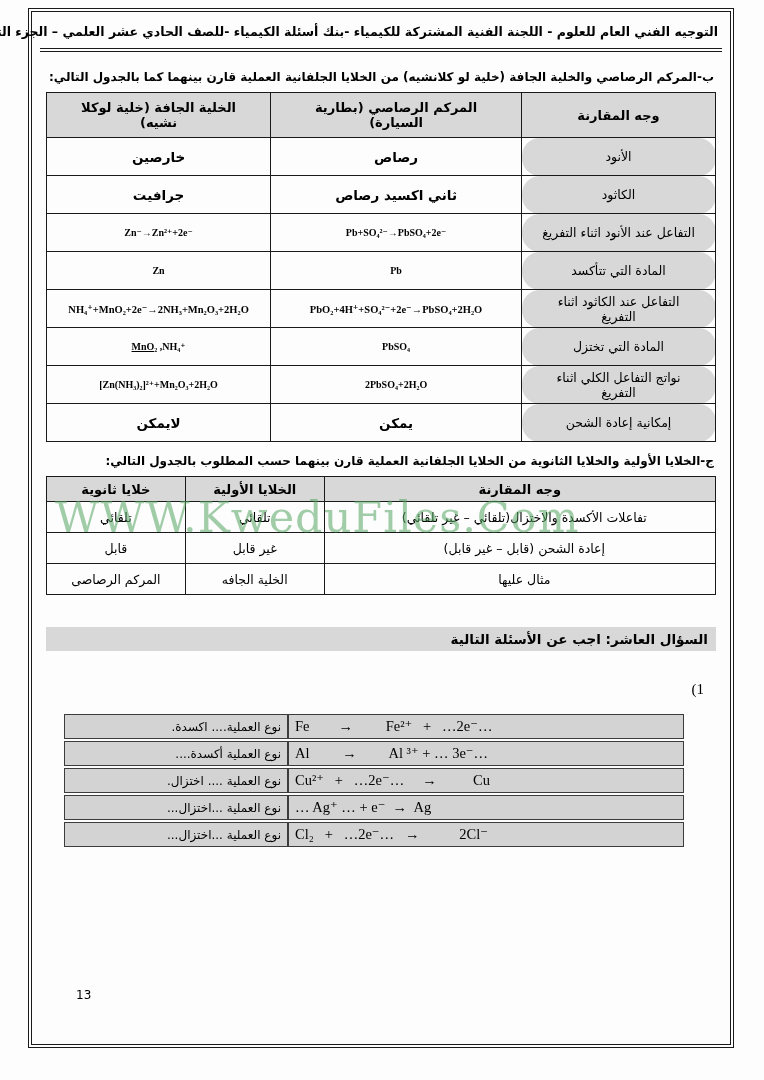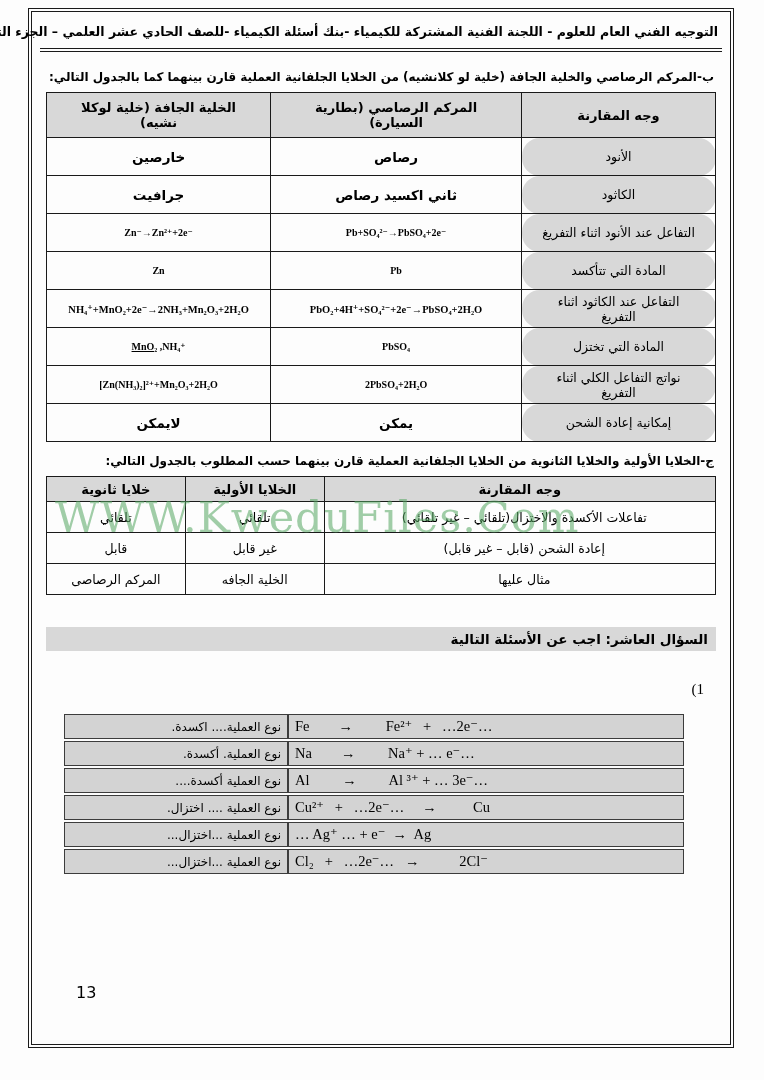--- a/index.html
+++ b/index.html
@@ -77,21 +77,21 @@
   }
 
   .watermark {
     position:absolute; top:492px; left:55px;
     font-family:"DejaVu Serif", serif;
     font-size:43px; letter-spacing:1px;
     color:rgba(84,165,96,0.55);
     pointer-events:none; white-space:nowrap;
   }
   .pagenum {
-    position:absolute; left:44px; bottom:42px; font-size:16px;
+    position:absolute; left:44px; bottom:42px; font-size:12px;
   }
 </style>
 </head>
 <body>
 
 <div class="frame">
 
   <div class="header-wrap">
     <div class="header-title">التوجيه الفني العام للعلوم - اللجنة الفنية المشتركة للكيمياء -بنك أسئلة الكيمياء -للصف الحادي عشر العلمي – الجزء الثاني-2017-2018</div>
   </div>
@@ -191,24 +191,20 @@
 
     <div class="qnum">(1</div>
 
     <table class="t3">
       <tbody>
           <tr>
         <td class="lbl">نوع العملية.... اكسدة.</td>
         <td class="eqc">Fe        →         Fe²⁺   +   …2e⁻…</td>
       </tr>
       <tr>
-        <td class="lbl">نوع العملية. أكسدة.</td>
-        <td class="eqc">Na        →         Na⁺ + … e⁻…</td>
-      </tr>
-      <tr>
         <td class="lbl">نوع العملية أكسدة....</td>
         <td class="eqc">Al         →         Al ³⁺ + … 3e⁻…</td>
       </tr>
       <tr>
         <td class="lbl">نوع العملية .... اختزال.</td>
         <td class="eqc">Cu²⁺   +   …2e⁻…     →          Cu</td>
       </tr>
       <tr>
         <td class="lbl">نوع العملية ...اختزال...</td>
         <td class="eqc">… Ag⁺ … + e⁻  →  Ag</td>

